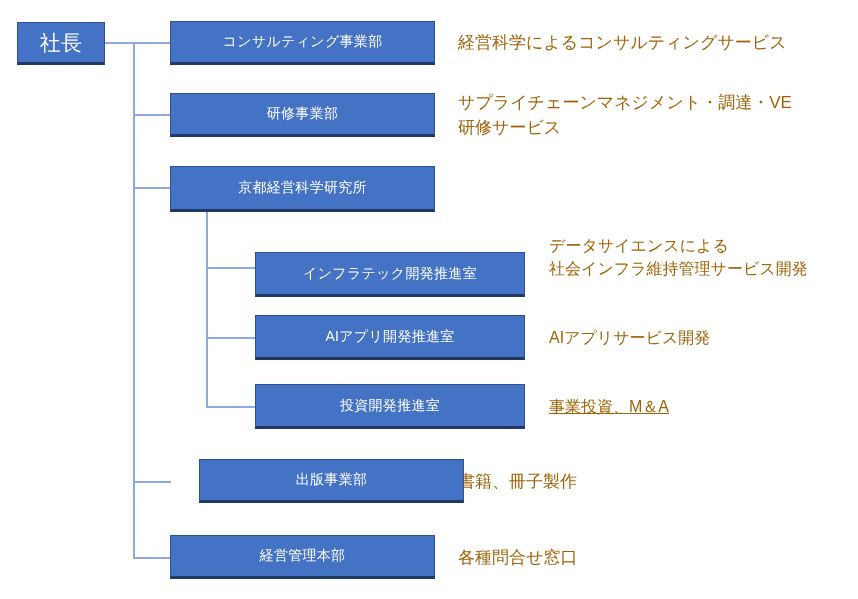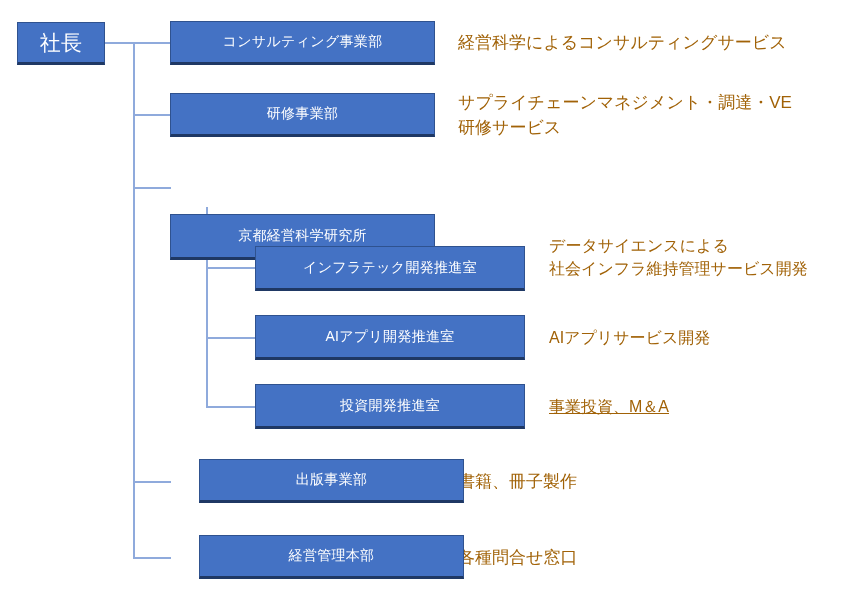--- a/index.html
+++ b/index.html
@@ -86,35 +86,35 @@
     <span>コンサルティング事業部</span>
   </div>
   <div class="desc" style="left:458px; top:31px;">経営科学によるコンサルティングサービス</div>
 
   <div class="node" style="left:170px; top:93px; width:265px; height:44px;">
     <span>研修事業部</span>
   </div>
   <div class="desc" style="left:458px; top:91px;">サプライチェーンマネジメント・調達・VE
 研修サービス</div>
 
-  <div class="node" style="left:170px; top:166px; width:265px; height:46px;margin-top:48px;">
+  <div class="node" style="left:170px; top:166px; width:265px; height:46px;">
     <span>京都経営科学研究所</span>
   </div>
 
   <div class="node" style="left:170px; top:459px; width:265px; height:44px;margin-left:29px;">
     <span>出版事業部</span>
   </div>
   <div class="desc" style="left:458px; top:470px;text-align:center;">書籍、冊子製作</div>
 
-  <div class="node" style="left:170px; top:535px; width:265px; height:44px;margin-left:29px;">
+  <div class="node" style="left:170px; top:535px; width:265px; height:44px;">
     <span>経営管理本部</span>
   </div>
   <div class="desc" style="left:458px; top:546px;">各種問合せ窓口</div>
 
-  <div class="node" style="left:255px; top:246px; width:270px; height:45px;">
+  <div class="node" style="left:255px; top:252px; width:270px; height:45px;">
     <span>インフラテック開発推進室</span>
   </div>
   <div class="desc lvl2" style="left:549px; top:234px;">データサイエンスによる
 社会インフラ維持管理サービス開発</div>
 
   <div class="node" style="left:255px; top:315px; width:270px; height:45px;">
     <span>AIアプリ開発推進室</span>
   </div>
   <div class="desc lvl2" style="left:549px; top:326px;">AIアプリサービス開発</div>
 

